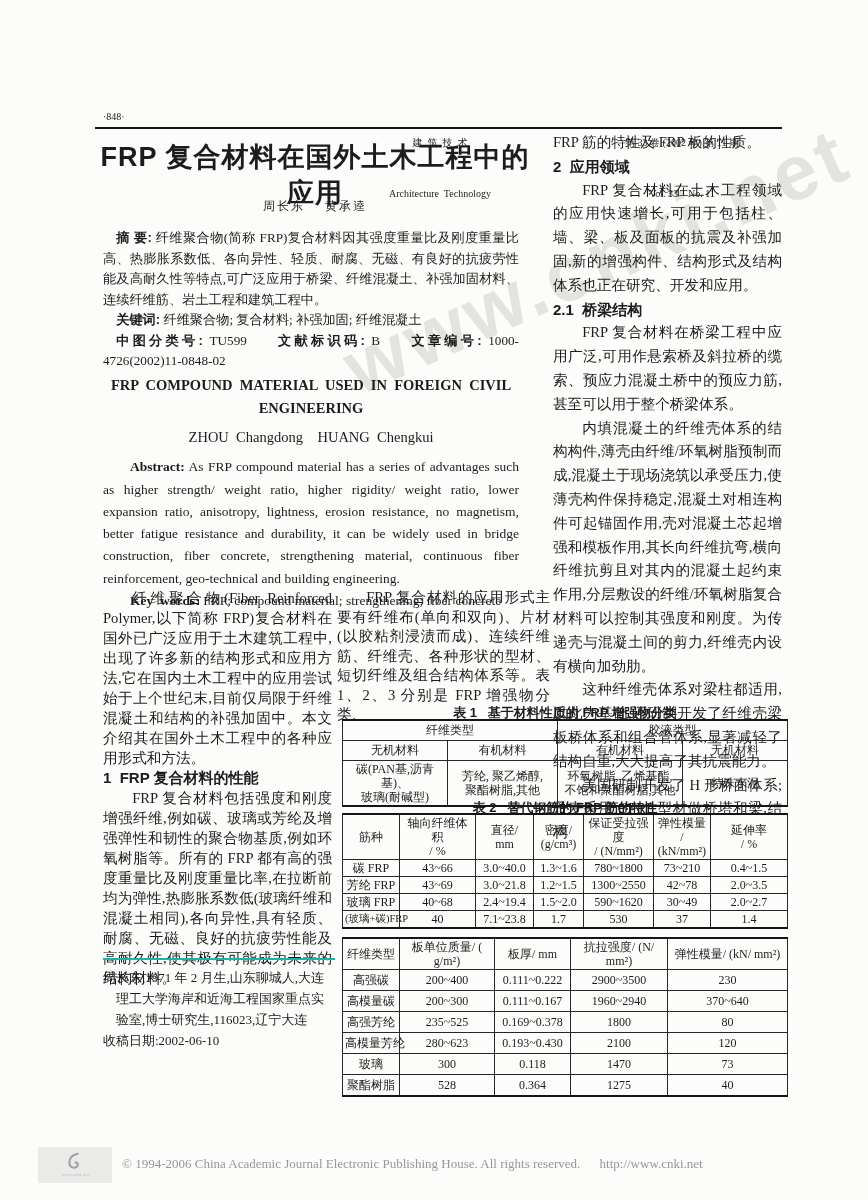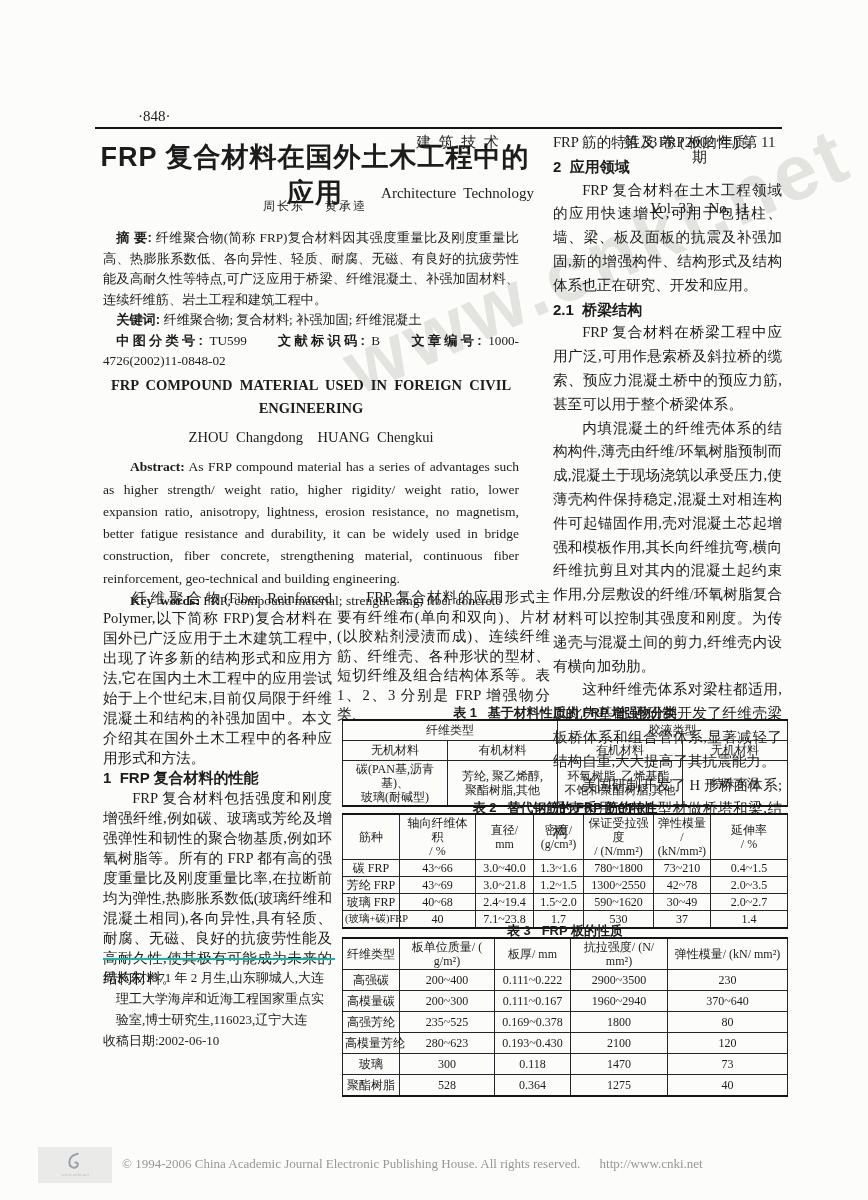--- a/index.html
+++ b/index.html
@@ -3,21 +3,21 @@
 <meta charset="utf-8">
 <style>
   html,body{margin:0;padding:0;background:#e9e9e7;}
   .page{position:relative;width:868px;height:1200px;margin:0 auto;background:#fcfcfa;
         font-family:"Liberation Serif","DejaVu Serif",serif;color:#1c1c1c;overflow:hidden;}
   .abs{position:absolute;}
   .center{text-align:center;}
   .just{text-align:justify;}
   .pre{white-space:pre-wrap;}
   .preline{white-space:pre-line;}
-  .small{font-size:15px;line-height:15px;margin-left:35px;}
+  .small{font-size:10px;line-height:15px;}
   .rule{position:absolute;background:#151515;}
   
   .hd{font-family:"Liberation Sans","DejaVu Sans",sans-serif;font-weight:bold;}
   .title{font-size:27px;letter-spacing:1px;}
   .authors{font-size:12px;letter-spacing:2px;}
   .abstract{font-size:13.2px;line-height:20.5px;}
   .abstract p{margin:0;}
   .ind1{text-indent:1em;}
   .ind2{text-indent:2em;}
   .en{font-size:13.5px;line-height:22.3px;}
@@ -196,21 +196,20 @@
       <td>40</td>
       <td>7.1~23.8</td>
       <td>1.7</td>
       <td>530</td>
       <td>37</td>
       <td>1.4</td>
     </tr>
   </tbody>
     </table>
 
-  <div class="abs cap center pre" style="left:342px;top:922px;width:446px;">表 3   FRP 板的性质</div>
   <table class="tbl" style="left:342px;top:937px;width:446px;">
     <colgroup>
         <col style="width:57px">
         <col style="width:95px">
         <col style="width:76px">
         <col style="width:97px">
         <col>
       </colgroup>
     <tbody>
         <tr style="height:22px;">

